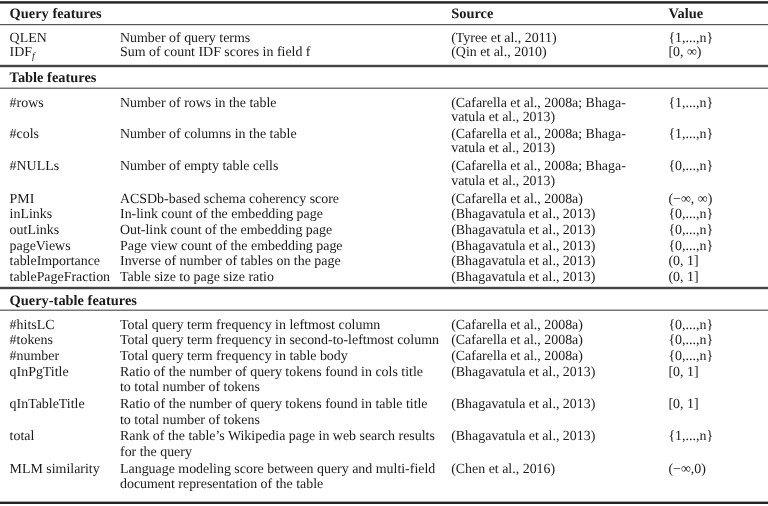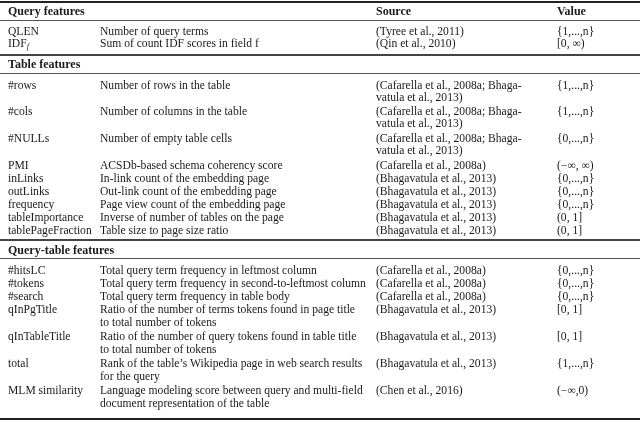--- a/index.html
+++ b/index.html
@@ -94,21 +94,21 @@
     <span class="c c3">(Bhagavatula et al., 2013)</span>
     <span class="c c4">{0,...,n}</span>
   </div>
   <div class="row" style="top:186px">
     <span class="c c1">outLinks</span>
     <span class="c c2">Out-link count of the embedding page</span>
     <span class="c c3">(Bhagavatula et al., 2013)</span>
     <span class="c c4">{0,...,n}</span>
   </div>
   <div class="row" style="top:199px">
-    <span class="c c1">frequency</span>
+    <span class="c c1">pageViews</span>
     <span class="c c2">Page view count of the embedding page</span>
     <span class="c c3">(Bhagavatula et al., 2013)</span>
     <span class="c c4">{0,...,n}</span>
   </div>
   <div class="row" style="top:212px">
     <span class="c c1">tableImportance</span>
     <span class="c c2">Inverse of number of tables on the page</span>
     <span class="c c3">(Bhagavatula et al., 2013)</span>
     <span class="c c4">(0, 1]</span>
   </div>
@@ -131,29 +131,29 @@
     <span class="c c3">(Cafarella et al., 2008a)</span>
     <span class="c c4">{0,...,n}</span>
   </div>
   <div class="row" style="top:278px">
     <span class="c c1">#tokens</span>
     <span class="c c2">Total query term frequency in second-to-leftmost column</span>
     <span class="c c3">(Cafarella et al., 2008a)</span>
     <span class="c c4">{0,...,n}</span>
   </div>
   <div class="row" style="top:291px">
-    <span class="c c1">#search</span>
+    <span class="c c1">#number</span>
     <span class="c c2">Total query term frequency in table body</span>
     <span class="c c3">(Cafarella et al., 2008a)</span>
     <span class="c c4">{0,...,n}</span>
   </div>
 
   <div class="row" style="top:304px">
     <span class="c c1">qInPgTitle</span>
-    <span class="c c2">Ratio of the number of terms tokens found in page title</span>
+    <span class="c c2">Ratio of the number of query tokens found in cols title</span>
     <span class="c c3">(Bhagavatula et al., 2013)</span>
     <span class="c c4">[0, 1]</span>
   </div>
   <div class="row" style="top:317px">
     <span class="c c2">to total number of tokens</span>
   </div>
 
   <div class="row" style="top:331px">
     <span class="c c1">qInTableTitle</span>
     <span class="c c2">Ratio of the number of query tokens found in table title</span>

